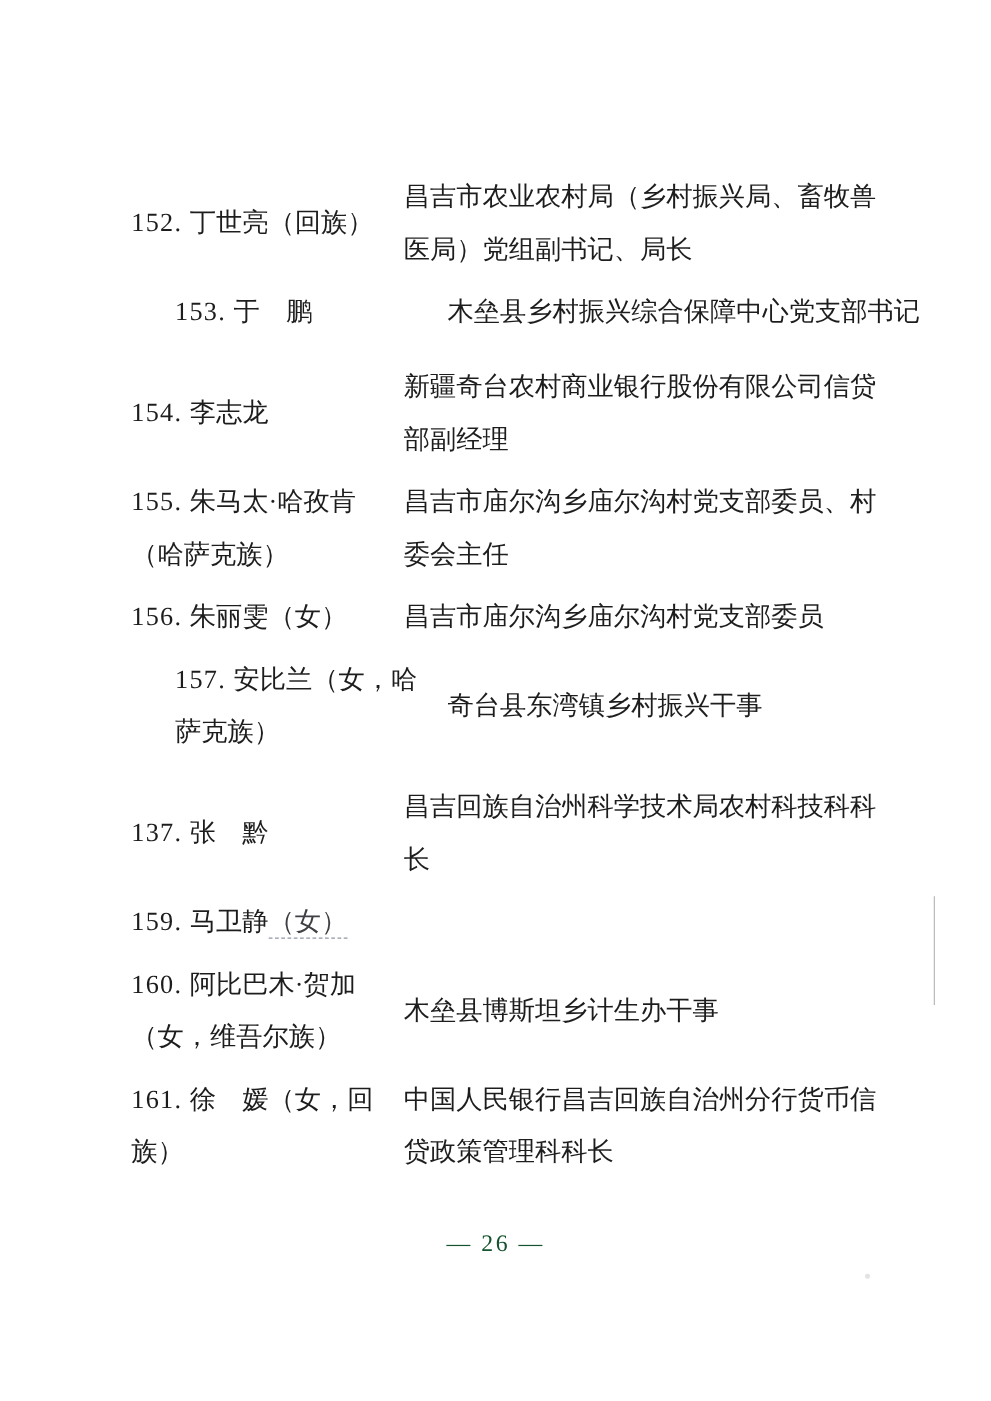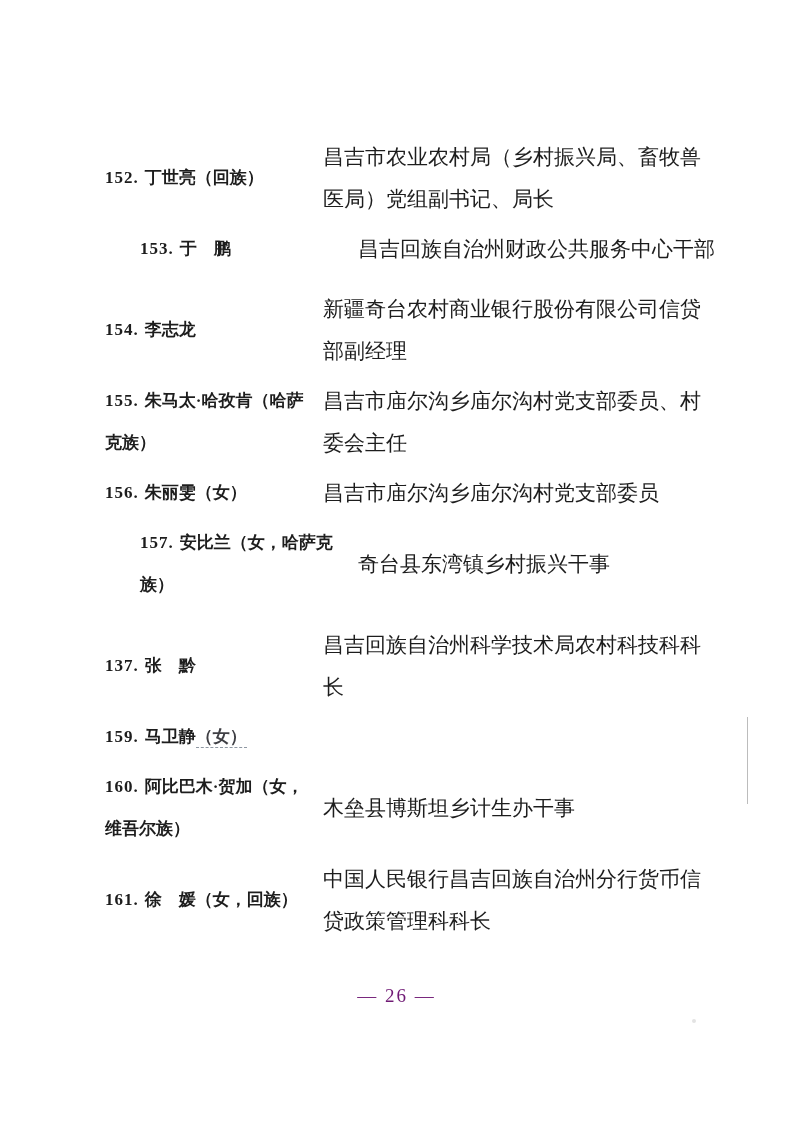--- a/index.html
+++ b/index.html
@@ -29,24 +29,23 @@
     margin-bottom: 8px;
   }
   .row.single-gap {
     margin-bottom: 18px;
     margin-top: 8px;
     margin-left: 35px;
   }
   .cell-left {
     width: 210px;
     flex: 0 0 210px;
-    font-size: 17px;
+    font-size: 21px;
     line-height: 42px;
     word-break: break-all;
-    font-weight: bold;
   }
   .cell-right {
     margin-left: 8px;
     width: 397px;
     flex: 0 0 397px;
     font-size: 21px;
     line-height: 42px;
     word-break: break-all;
   }
   .entry-num {
@@ -59,21 +58,21 @@
     padding-bottom: 1px;
   }
   .page-number {
     position: absolute;
     left: 0;
     right: 0;
     top: 985px;
     text-align: center;
     font-size: 19px;
     letter-spacing: 2px;
-    color: #701a75;
+    color: #14532d;
   }
   .scan-line {
     position: absolute;
     left: 747px;
     top: 717px;
     width: 1px;
     height: 87px;
     background: #bcbcbc;
   }
   .scan-speck {
@@ -92,21 +91,21 @@
 <div class="page">
 
   <div class="roster" id="roster">
     <div class="row">
       <div class="cell-left"><span class="entry-num">152.</span><span>丁世亮（回族）</span></div>
       <div class="cell-right">昌吉市农业农村局（乡村振兴局、畜牧兽医局）党组副书记、局长</div>
     </div>
 
     <div class="row single-gap">
       <div class="cell-left"><span class="entry-num">153.</span><span>于　鹏</span></div>
-      <div class="cell-right">昌吉回族自治州财政公共服务中心干部</div>
+      <div class="cell-right">木垒县乡村振兴综合保障中心党支部书记</div>
     </div>
 
     <div class="row">
       <div class="cell-left"><span class="entry-num">154.</span><span>李志龙</span></div>
       <div class="cell-right">新疆奇台农村商业银行股份有限公司信贷部副经理</div>
     </div>
 
     <div class="row">
       <div class="cell-left"><span class="entry-num">155.</span><span>朱马太·哈孜肯（哈萨克族）</span></div>
       <div class="cell-right">昌吉市庙尔沟乡庙尔沟村党支部委员、村委会主任</div>

